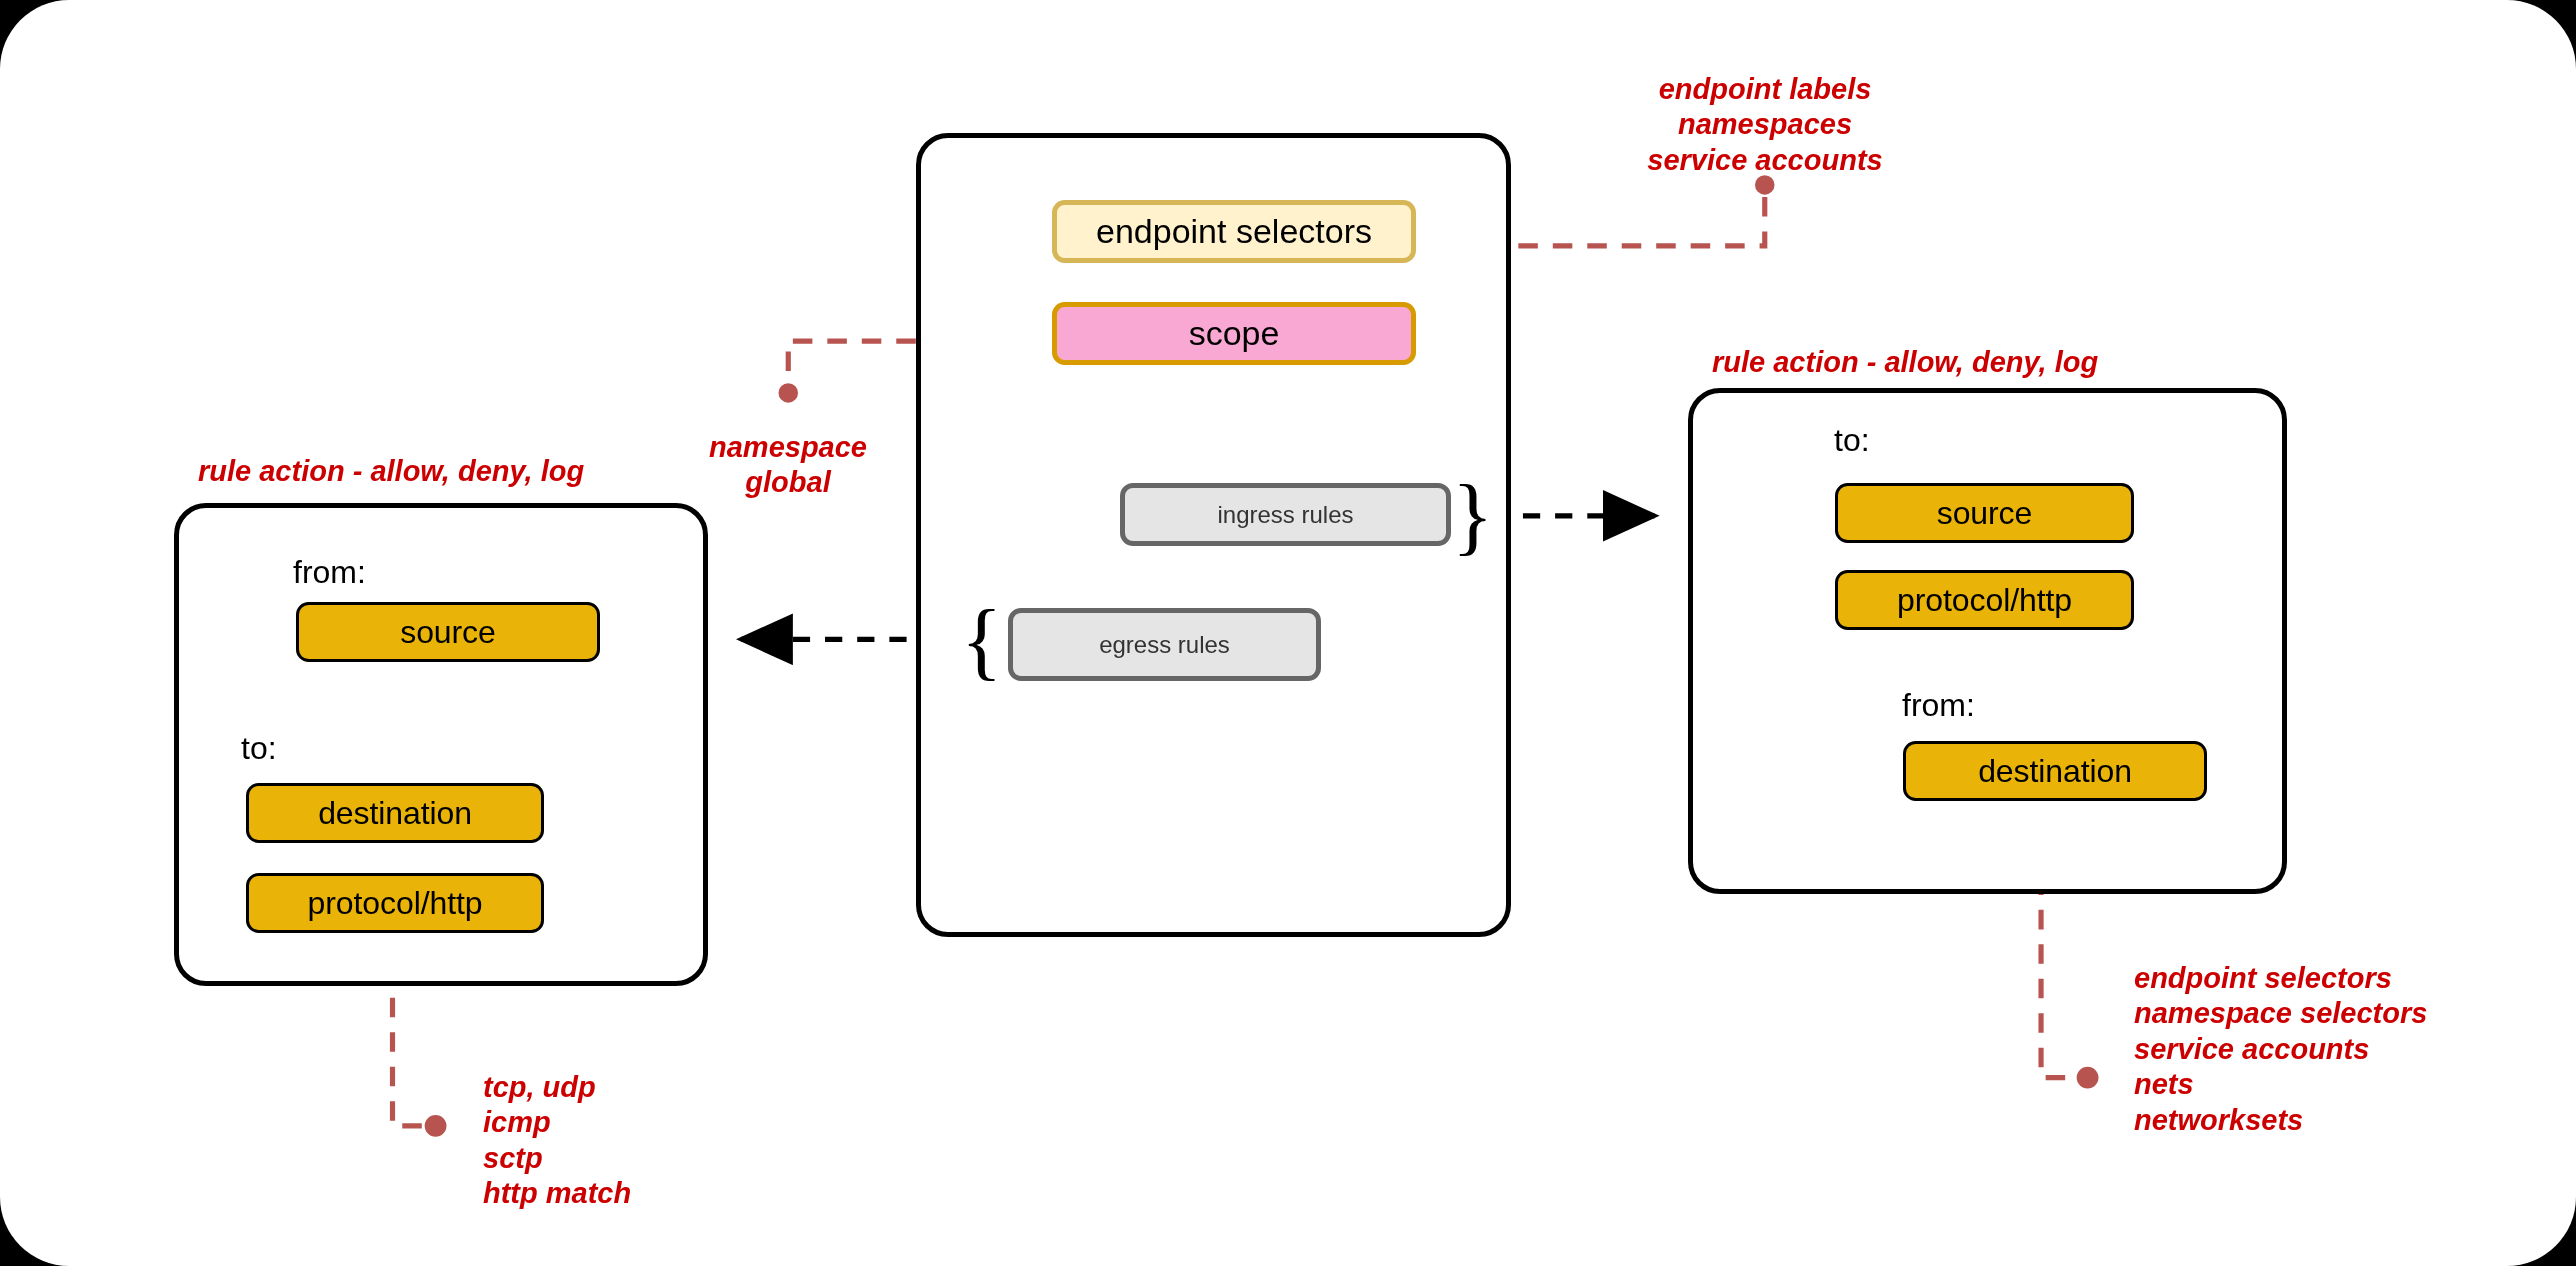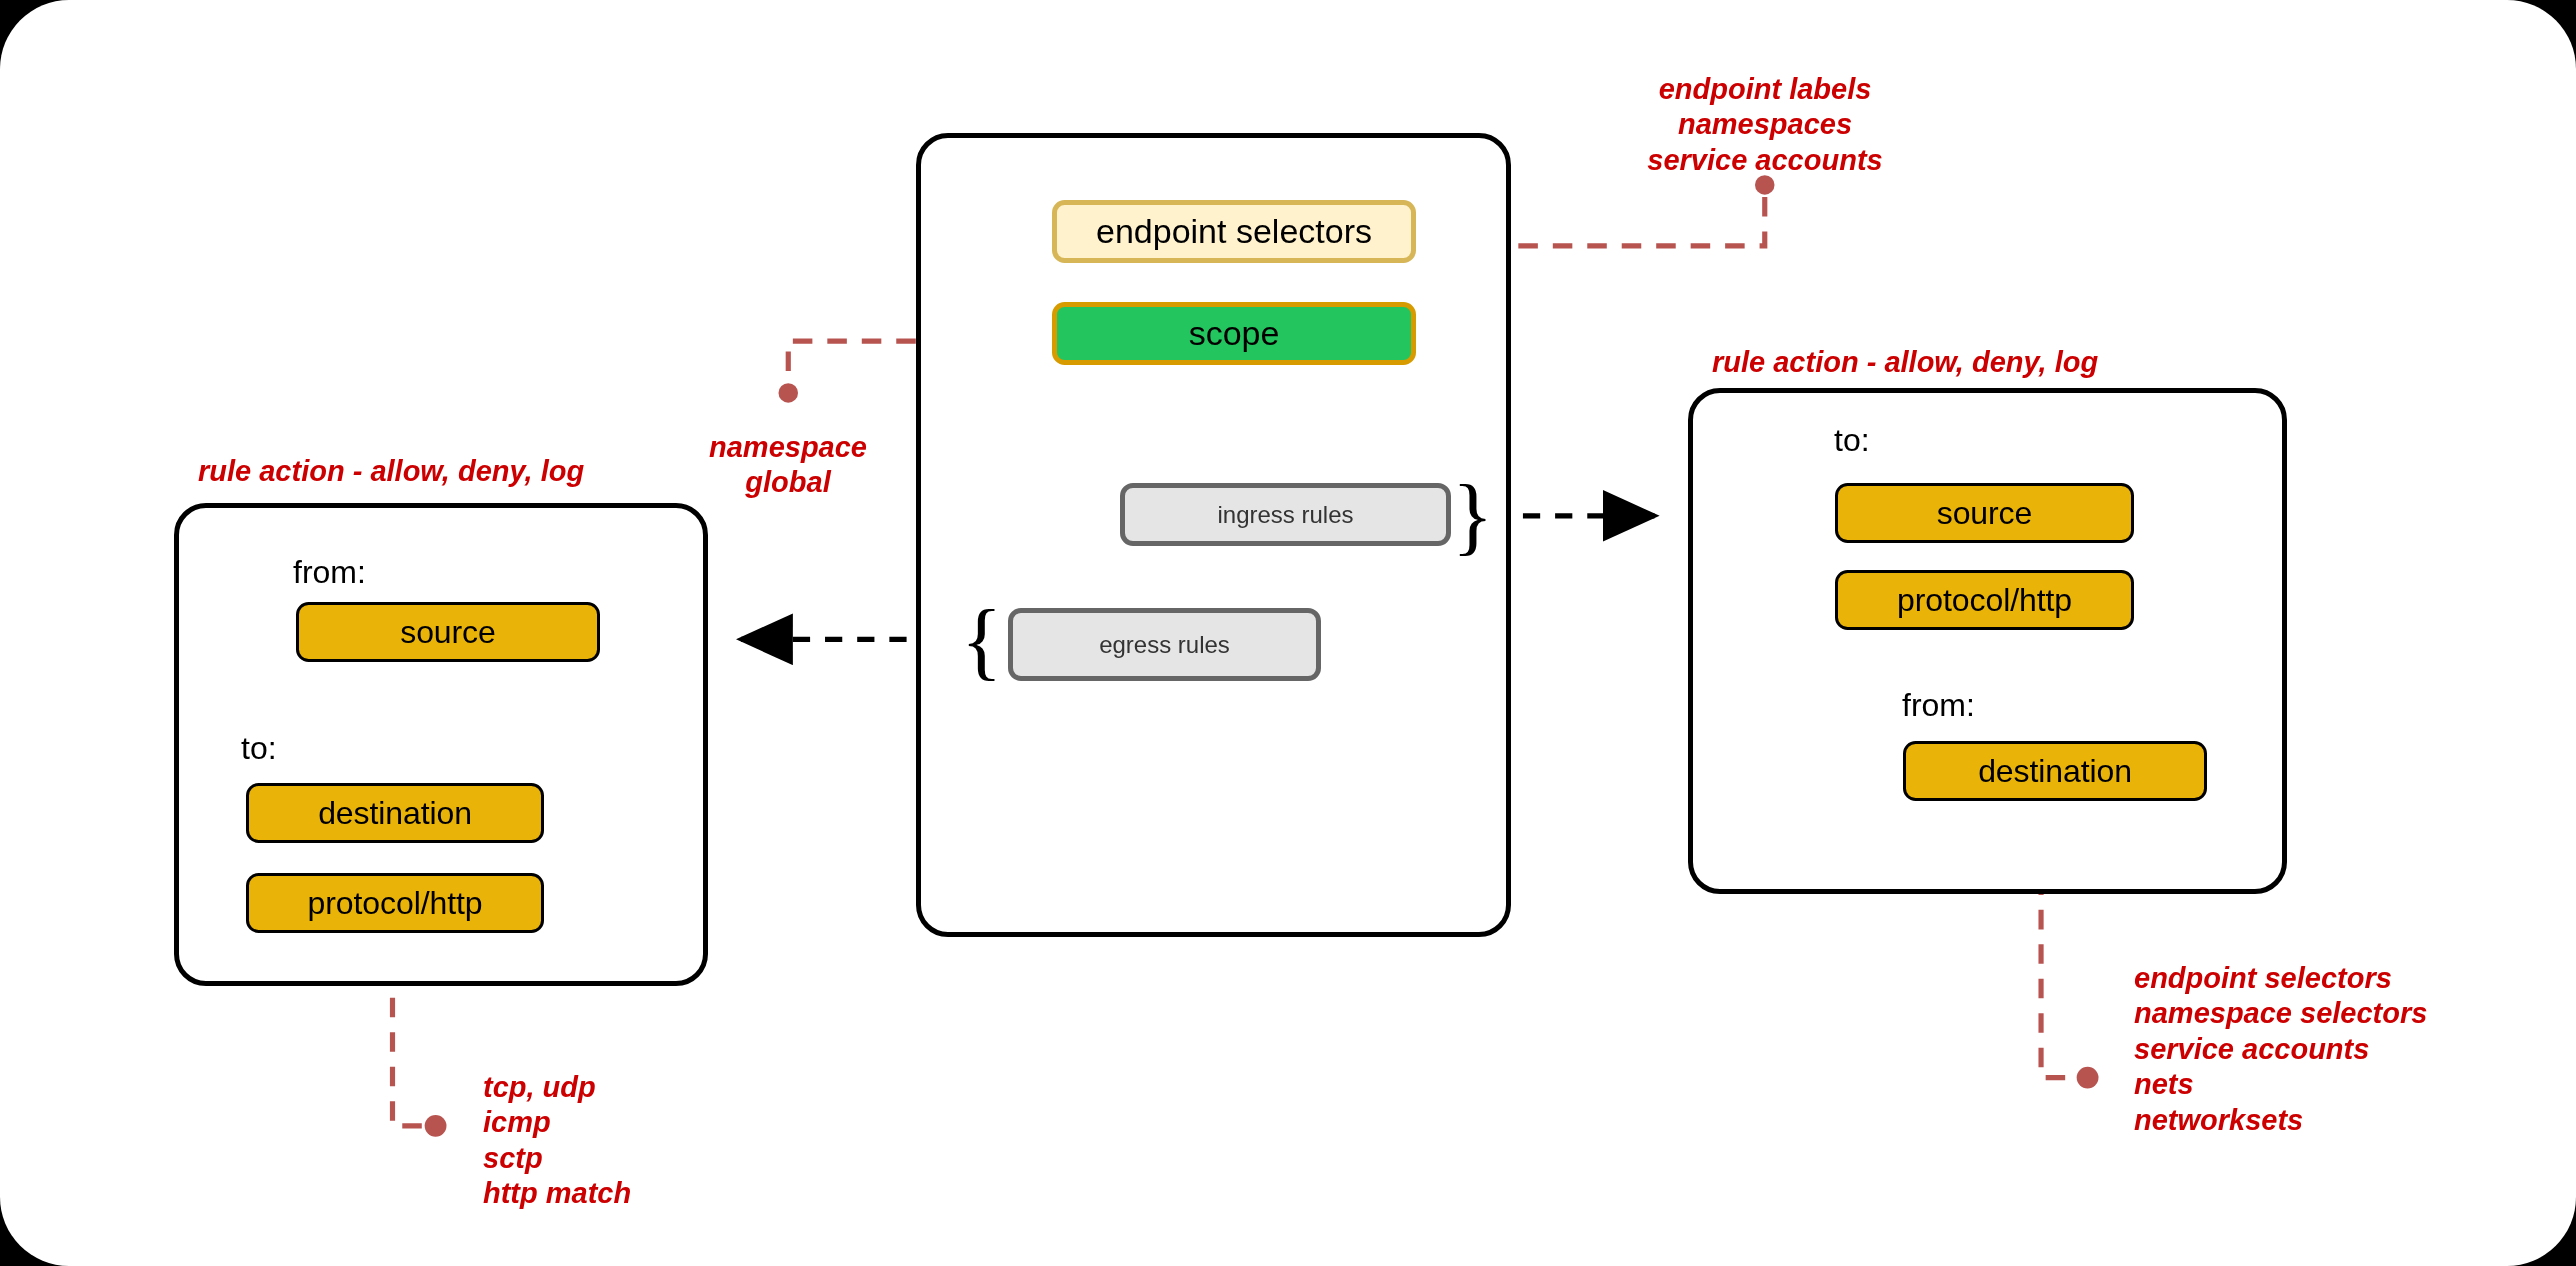--- a/index.html
+++ b/index.html
@@ -76,21 +76,21 @@
     border-radius: 12.6px;
     font-size: 34px;
     color: #000000;
   }
   .node-orange {
     position: absolute;
     box-sizing: border-box;
     display: flex;
     align-items: center;
     justify-content: center;
-    background: #22c55e;
+    background: #f9a8d4;
     border: 5.7px solid #d79b00;
     border-radius: 12.6px;
     font-size: 34px;
     color: #000000;
   }
   .node-grey {
     position: absolute;
     box-sizing: border-box;
     display: flex;
     align-items: center;

